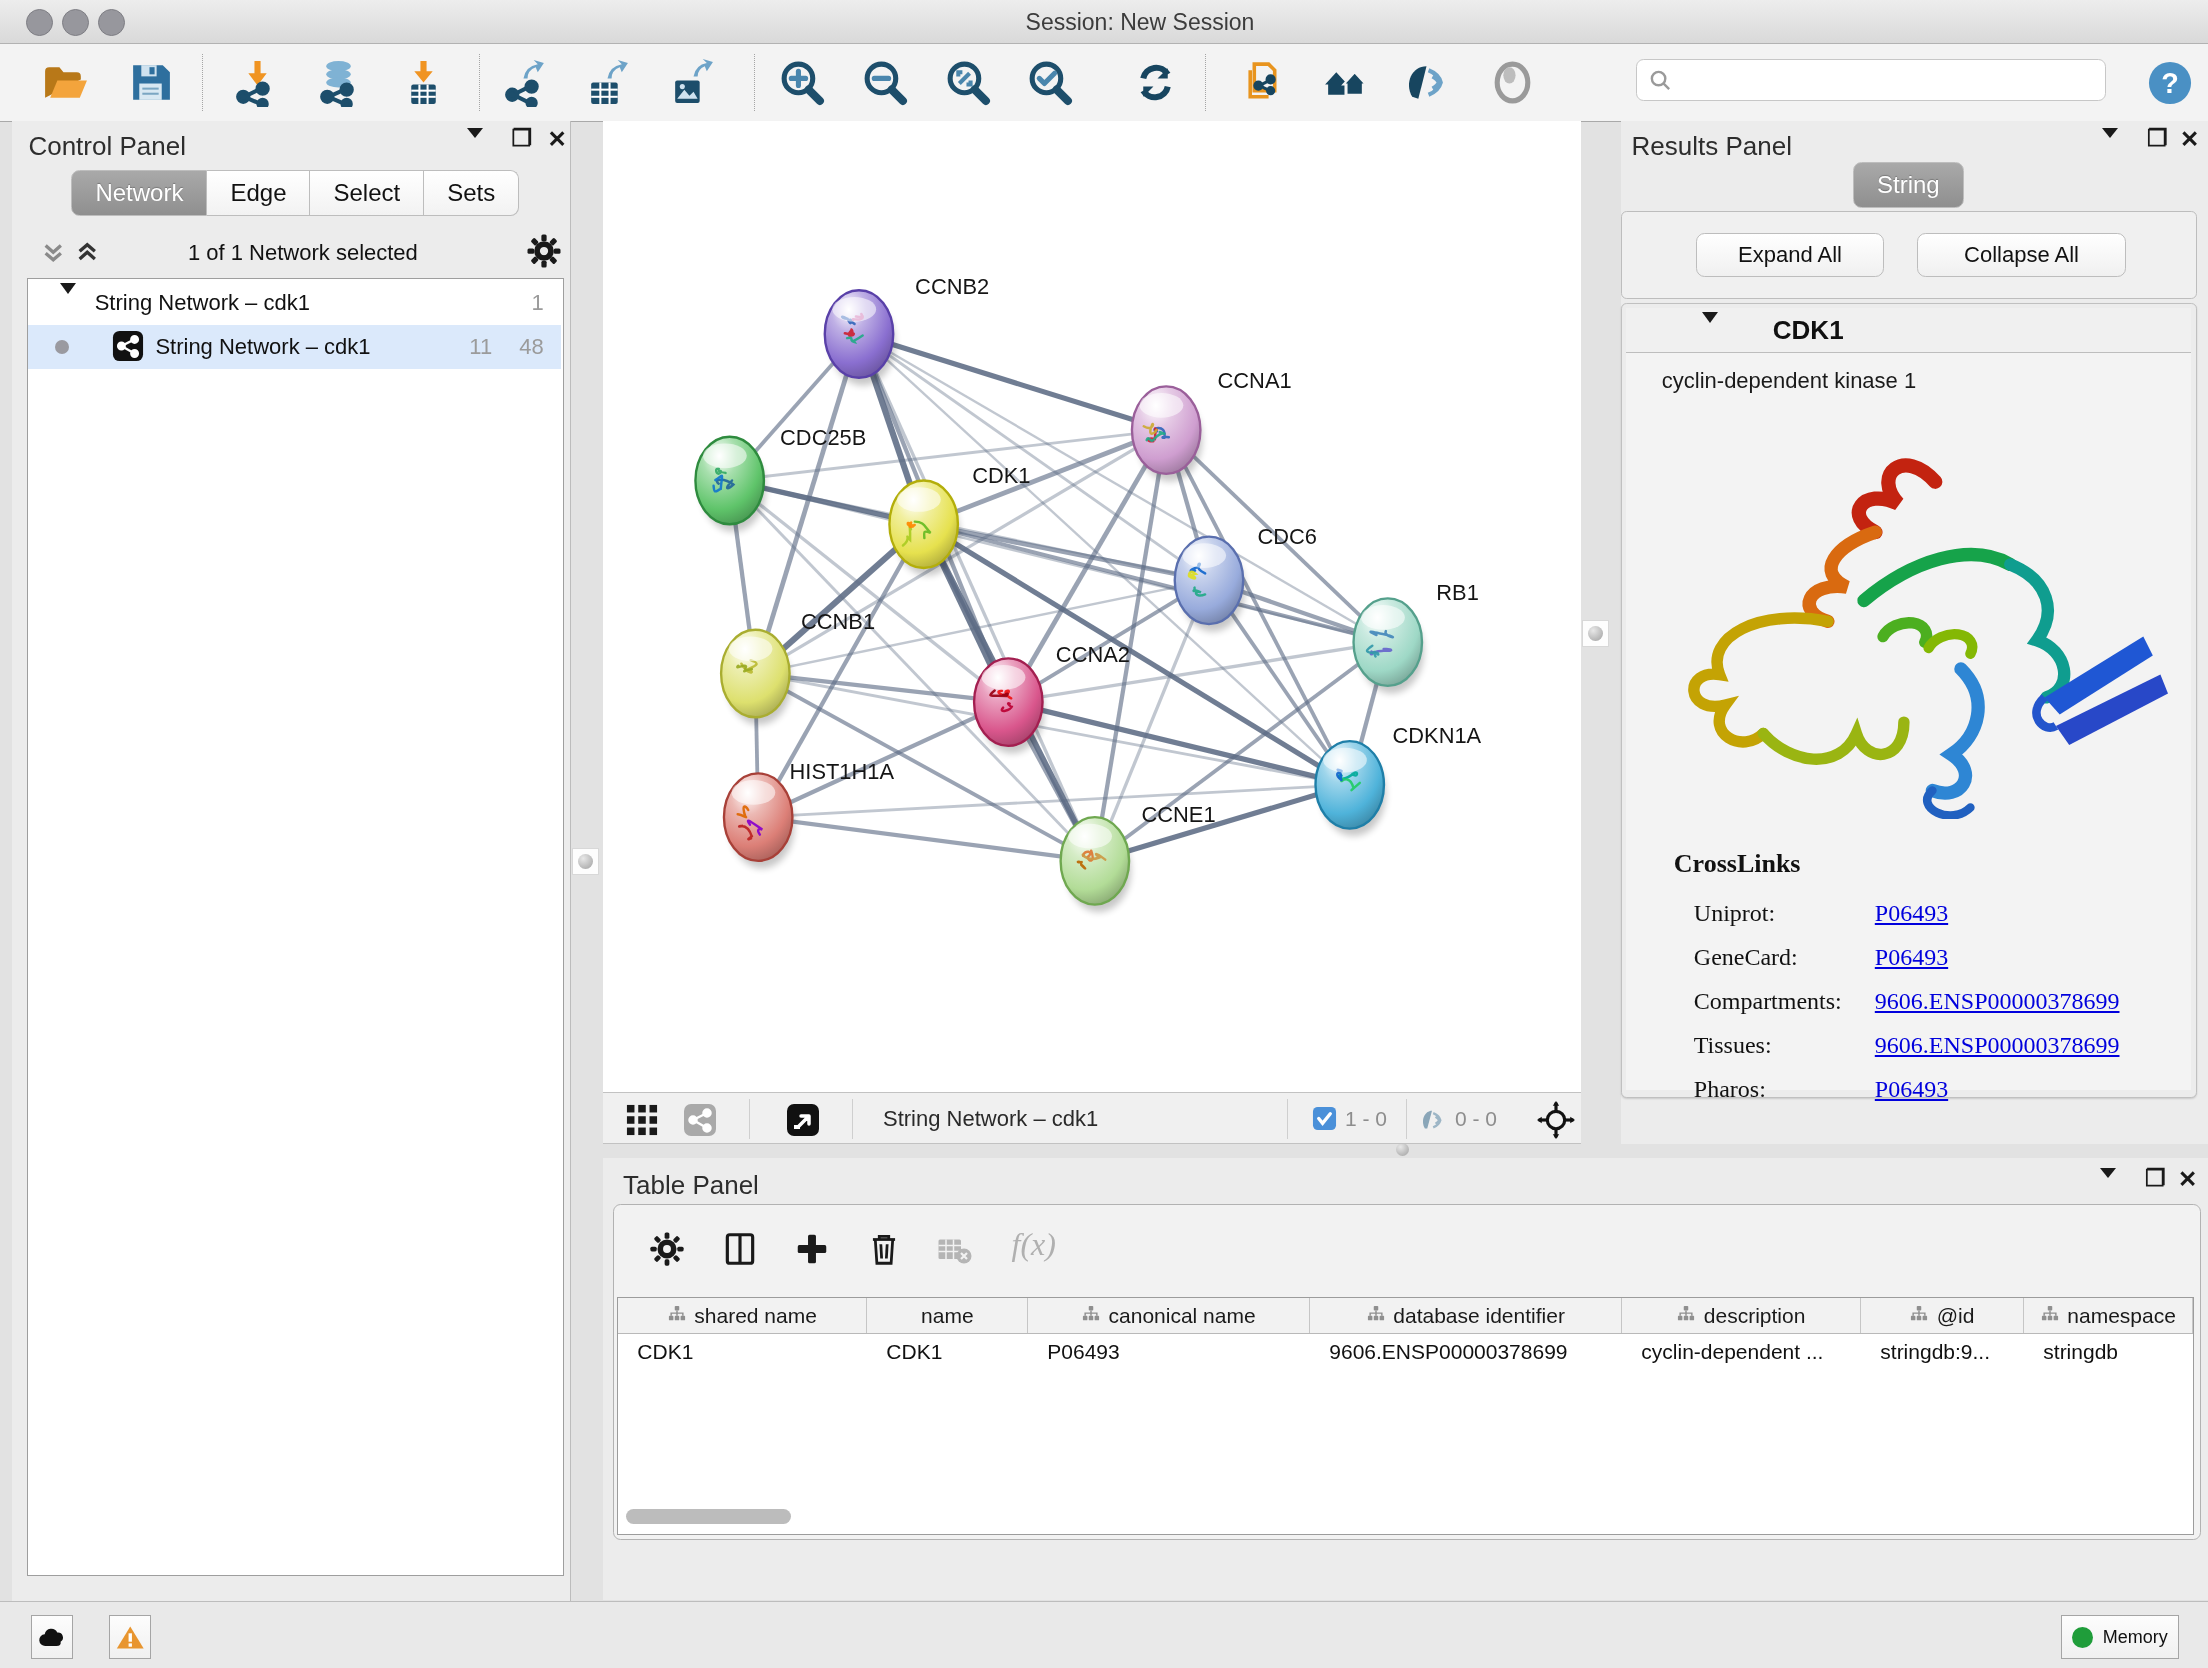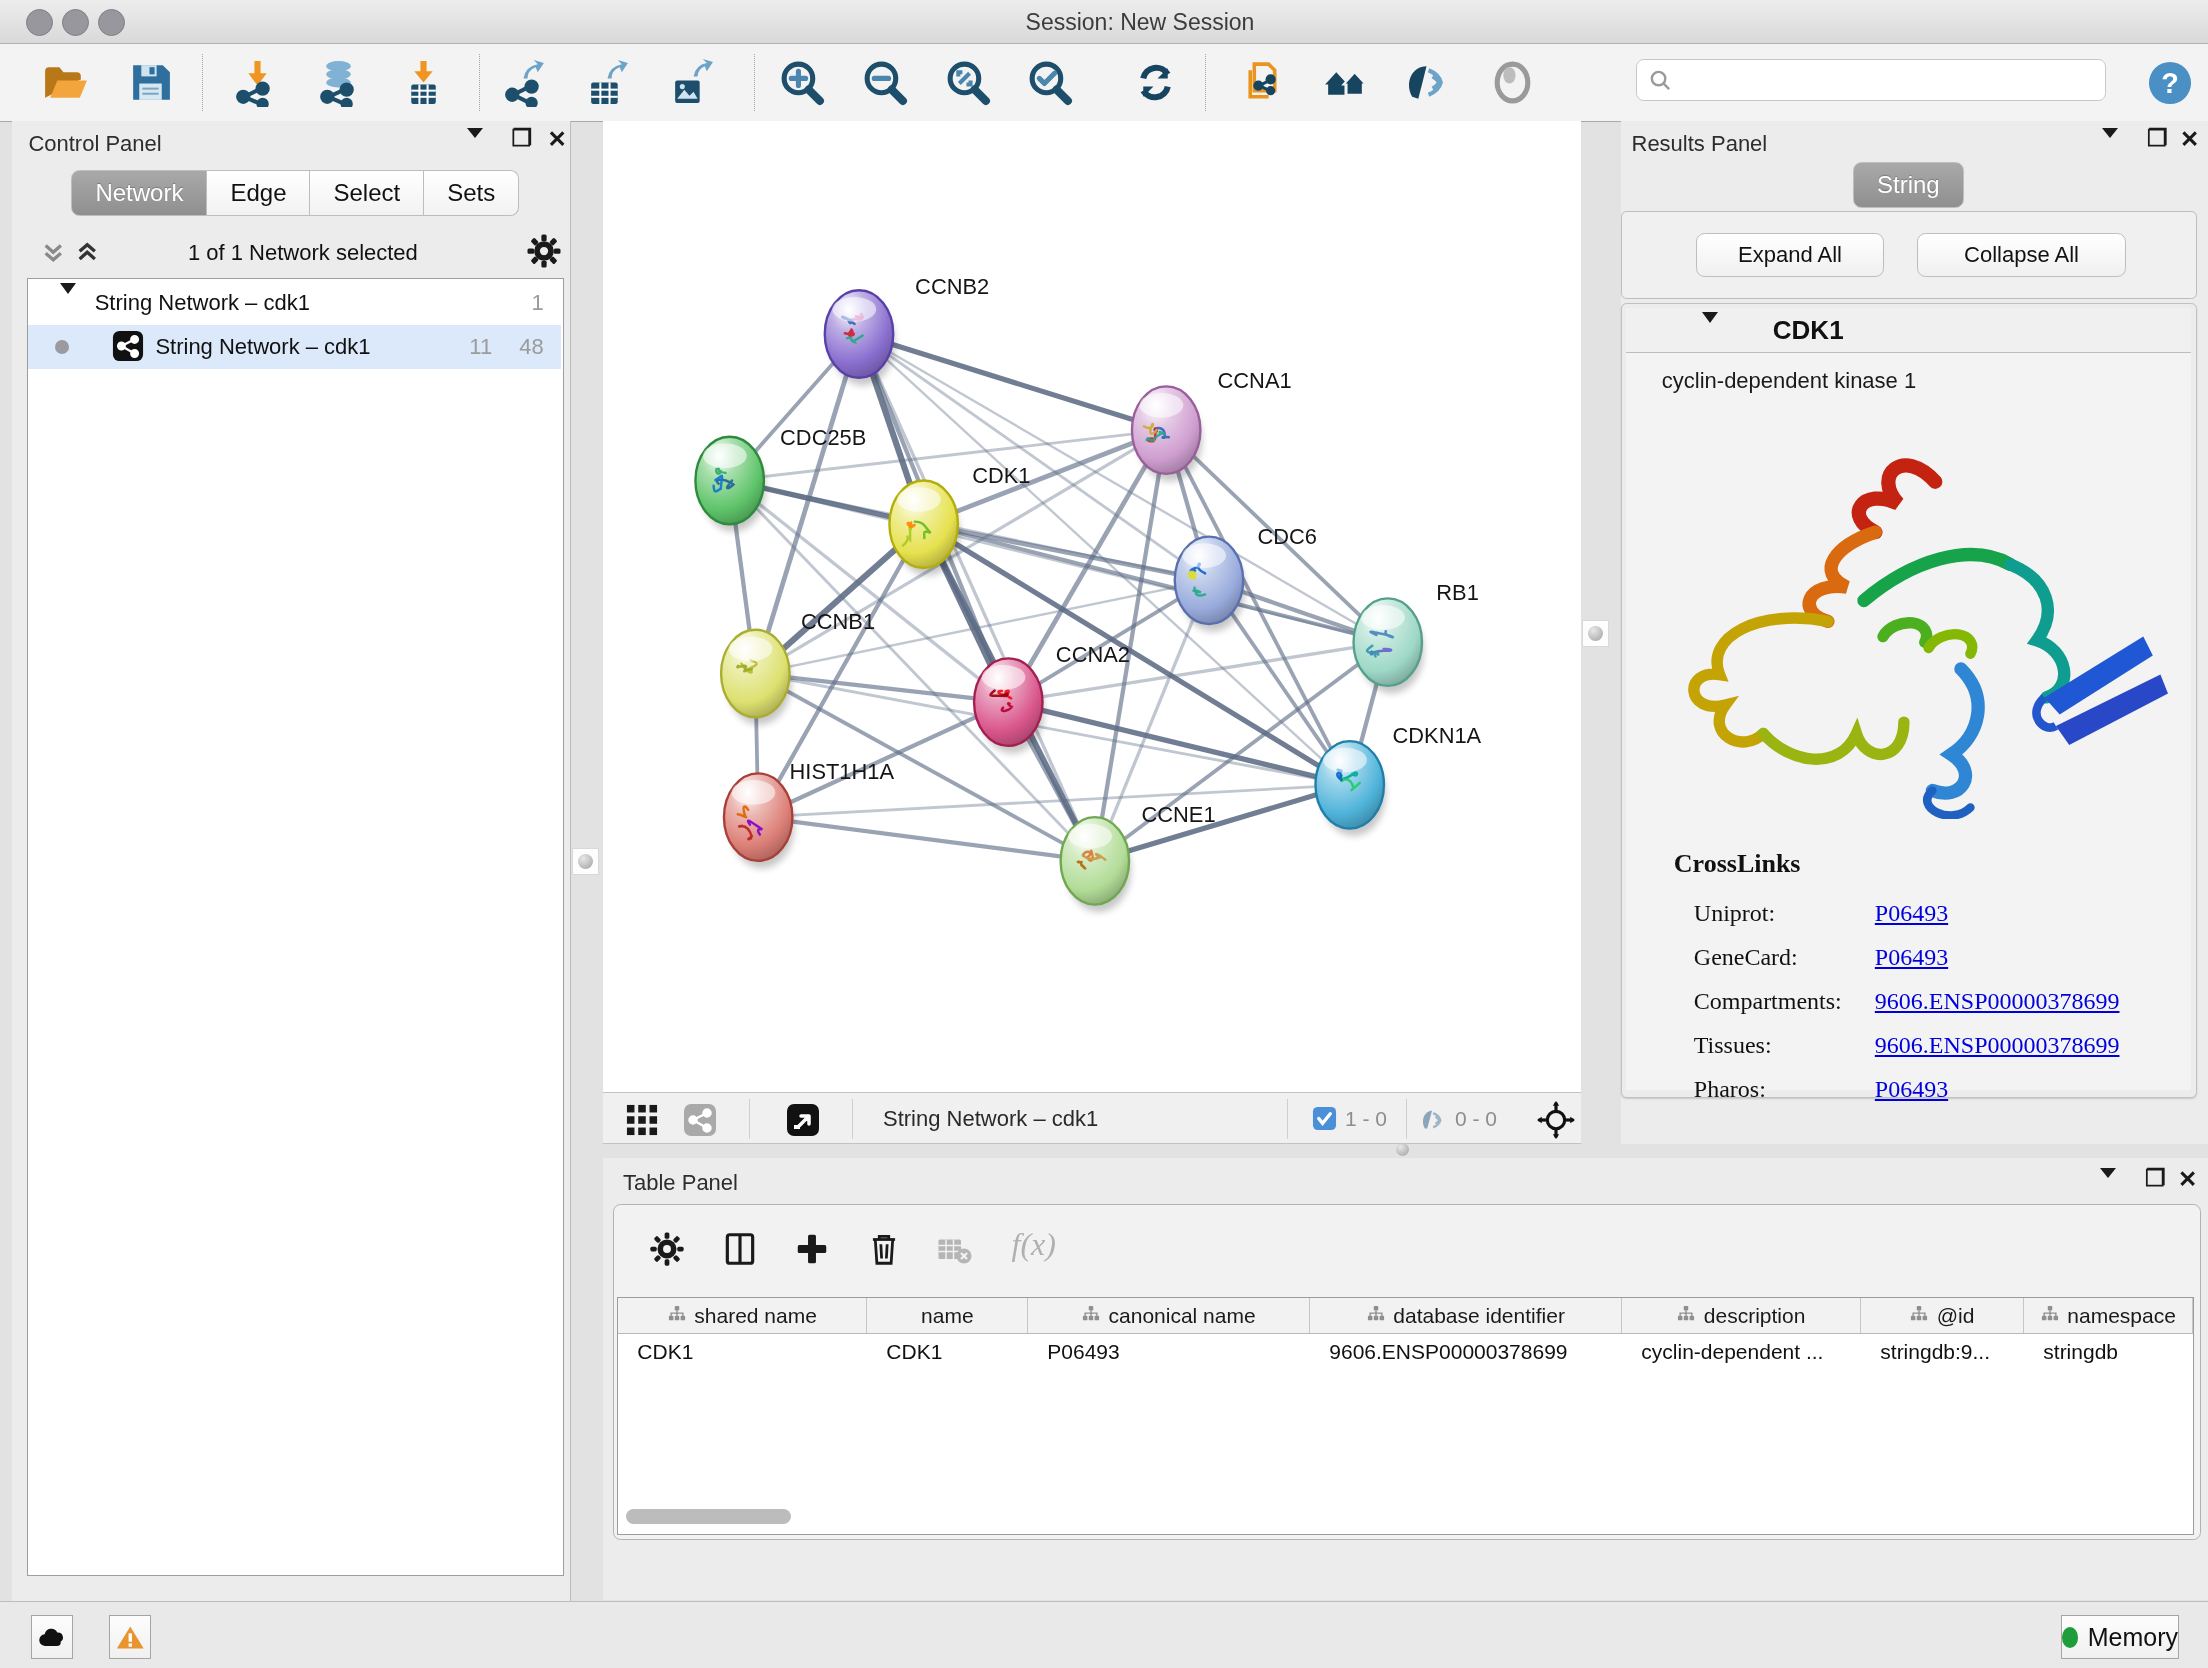--- a/index.html
+++ b/index.html
@@ -10,21 +10,21 @@
   .traffic{width:25px;height:25px;border-radius:50%;background:#97979d;border:1px solid #7e7e84;top:8.6px;}
   #win-title{width:100%;text-align:center;top:8.6px;font-size:23px;color:#3c3c3c;}
   
   #toolbar{left:0;top:44px;width:2208px;height:77px;background:#f3f3f3;border-bottom:1px solid #a9a9a9;}
   .tb-sep{top:9.5px;height:57px;border-left:1.9px dotted #a5a5a5;width:0;}
   .tb-icon{top:14.3px;width:49px;height:49px;}
   .tb-icon svg{width:49px;height:49px;display:block;}
   #search-box{left:1636px;top:15px;width:470px;height:42px;background:#fff;border:1.9px solid #c7c7c7;border-radius:7.6px;box-sizing:border-box;}
   #search-box svg{position:absolute;left:11.4px;top:7.6px;}
   
-  .panel-title{font-size:22px;color:#2d2d2d;}
+  .panel-title{font-size:26px;color:#2d2d2d;}
   .seg{display:flex;height:46px;}
   .seg .tab{font-size:24px;display:flex;align-items:center;justify-content:center;background:linear-gradient(#ffffff,#f2f2f2);border:1px solid #bdbdbd;border-left:none;color:#111;padding:0 23px;}
   .seg .tab:first-child{border-left:1px solid #bdbdbd;border-radius:8.6px 0 0 8.6px;}
   .seg .tab:last-child{border-radius:0 8.6px 8.6px 0;}
   .seg .tab.sel{background:linear-gradient(#a9a9a9,#8f8f8f);color:#fff;text-shadow:0 -1px 1px rgba(0,0,0,.25);}
   
   #control-panel{left:12.4px;top:121px;width:558px;height:1480px;background:#ececec;border-right:1px solid #bcbcbc;}
   #cp-list{left:14.3px;top:157px;width:535px;height:1296px;background:#fff;border:1px solid #9e9e9e;}
   .net-row{left:0;width:533px;height:44px;display:flex;align-items:center;}
   .net-row .name{font-size:22px;color:#111;}
@@ -837,16 +837,16 @@
     </span>
   <span class="abs sb-btn" style="left:109px">
     <svg width="28.5" height="27" viewBox="0 0 34 30">
         <path d="M17 2 L33 28 H1 z" fill="#e8952f"></path>
         <rect x="15" y="10" width="4" height="10" fill="#fff"></rect>
         <rect x="15" y="22" width="4" height="4" fill="#fff"></rect>
       </svg>
     </span>
   <span class="abs sb-btn" style="left:2061px;width:118px">
     <span style="width:21px;height:21px;border-radius:50%;background:#1f9d3a;margin-right:9.5px"></span>
-    <span style="font-size:25px;color:#111">Memory</span>
+    <span style="font-size:18px;color:#111">Memory</span>
   </span>
 </div>
 
 
 </body></html>

